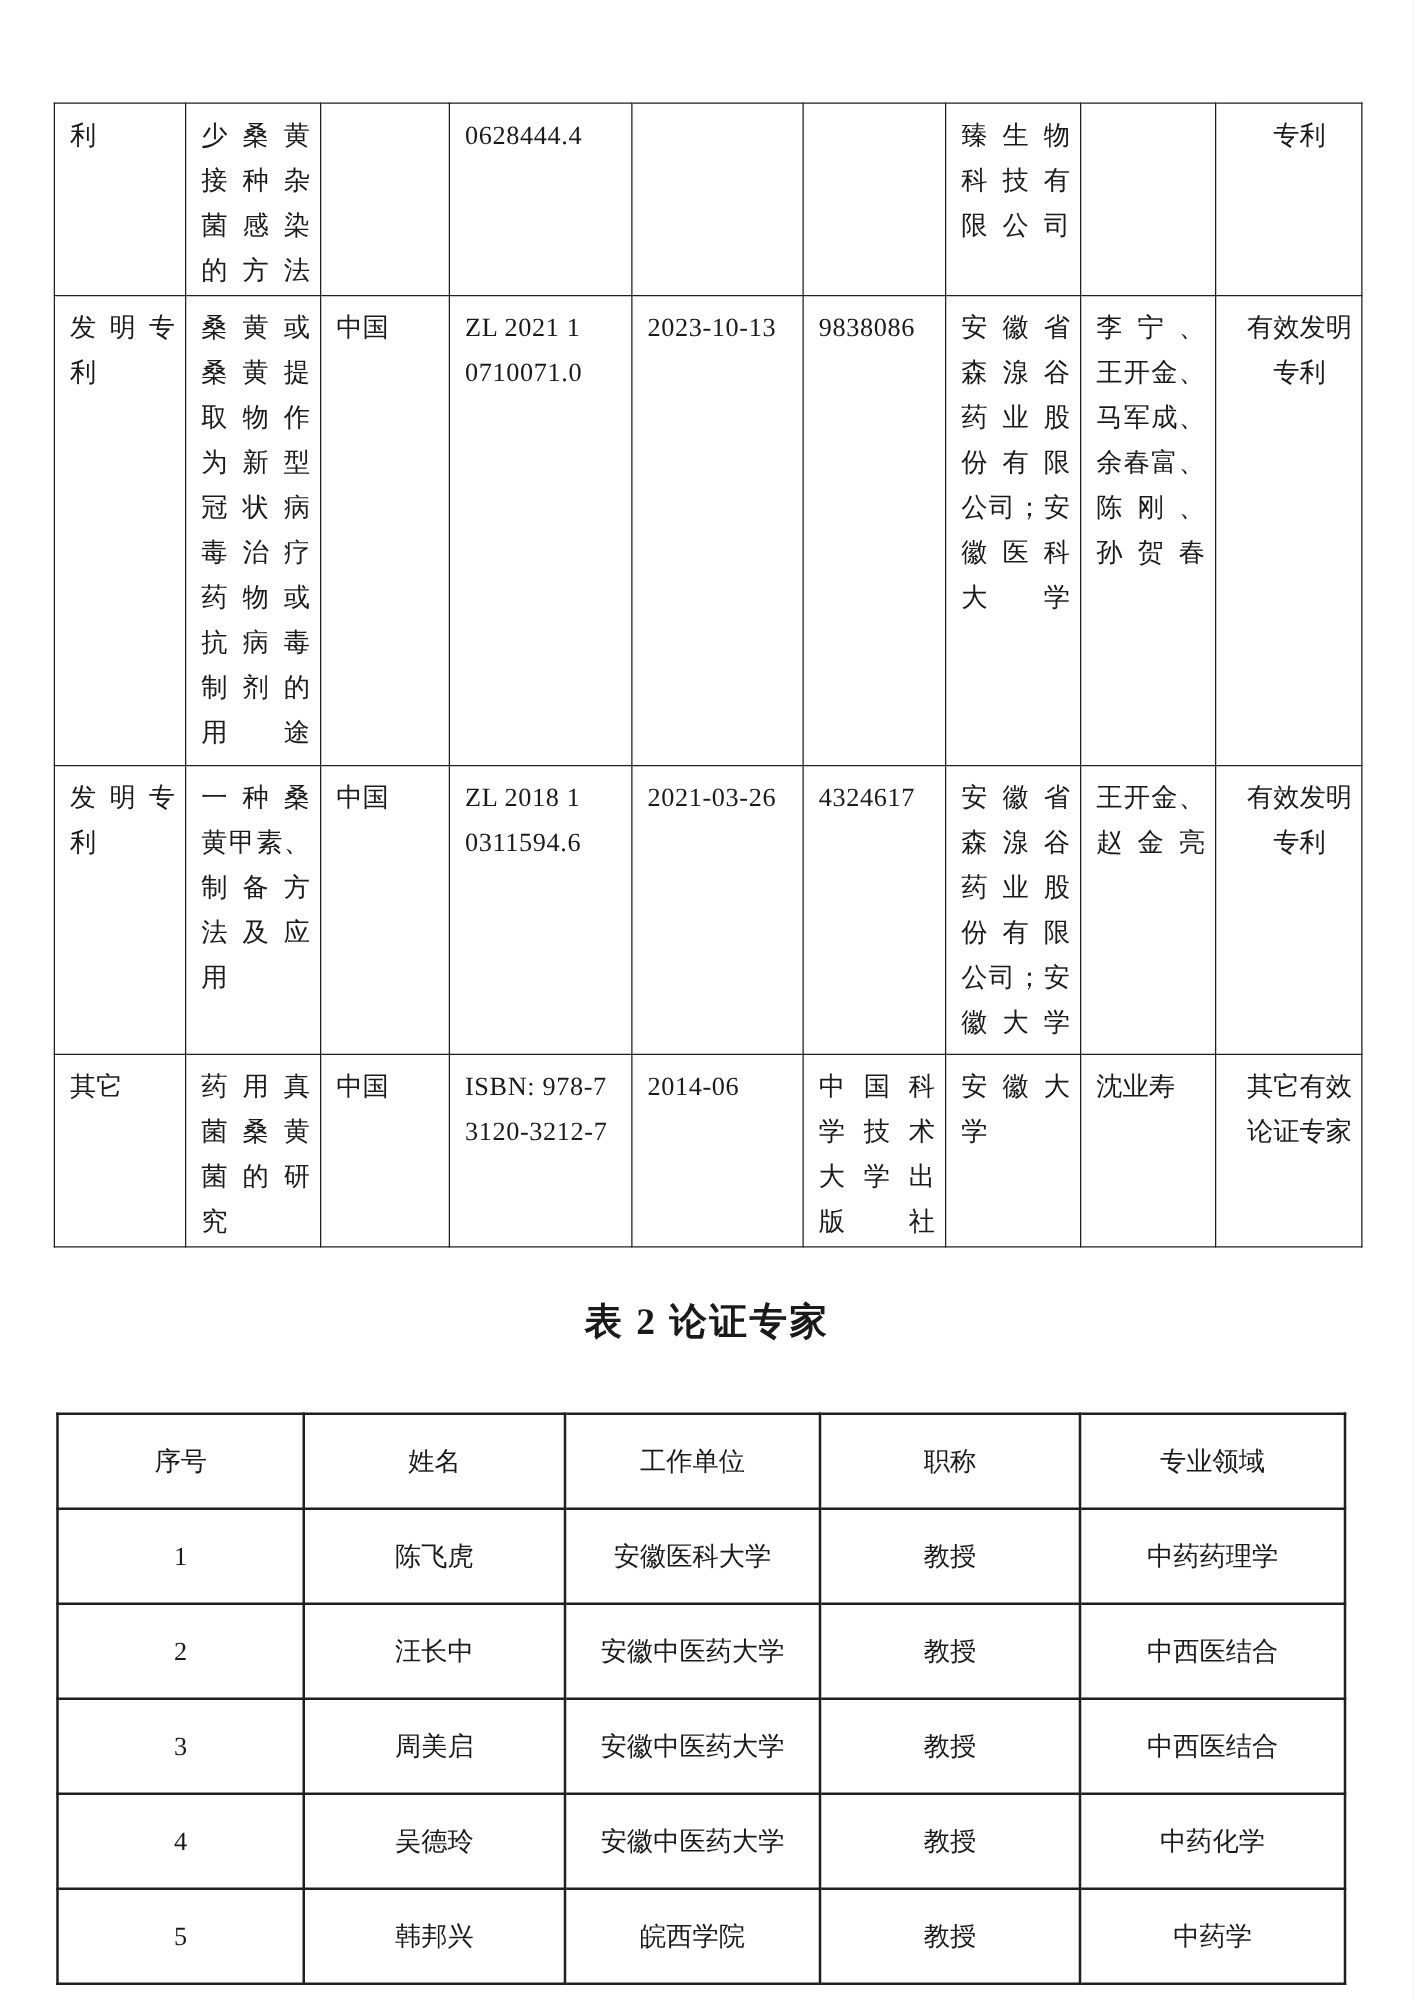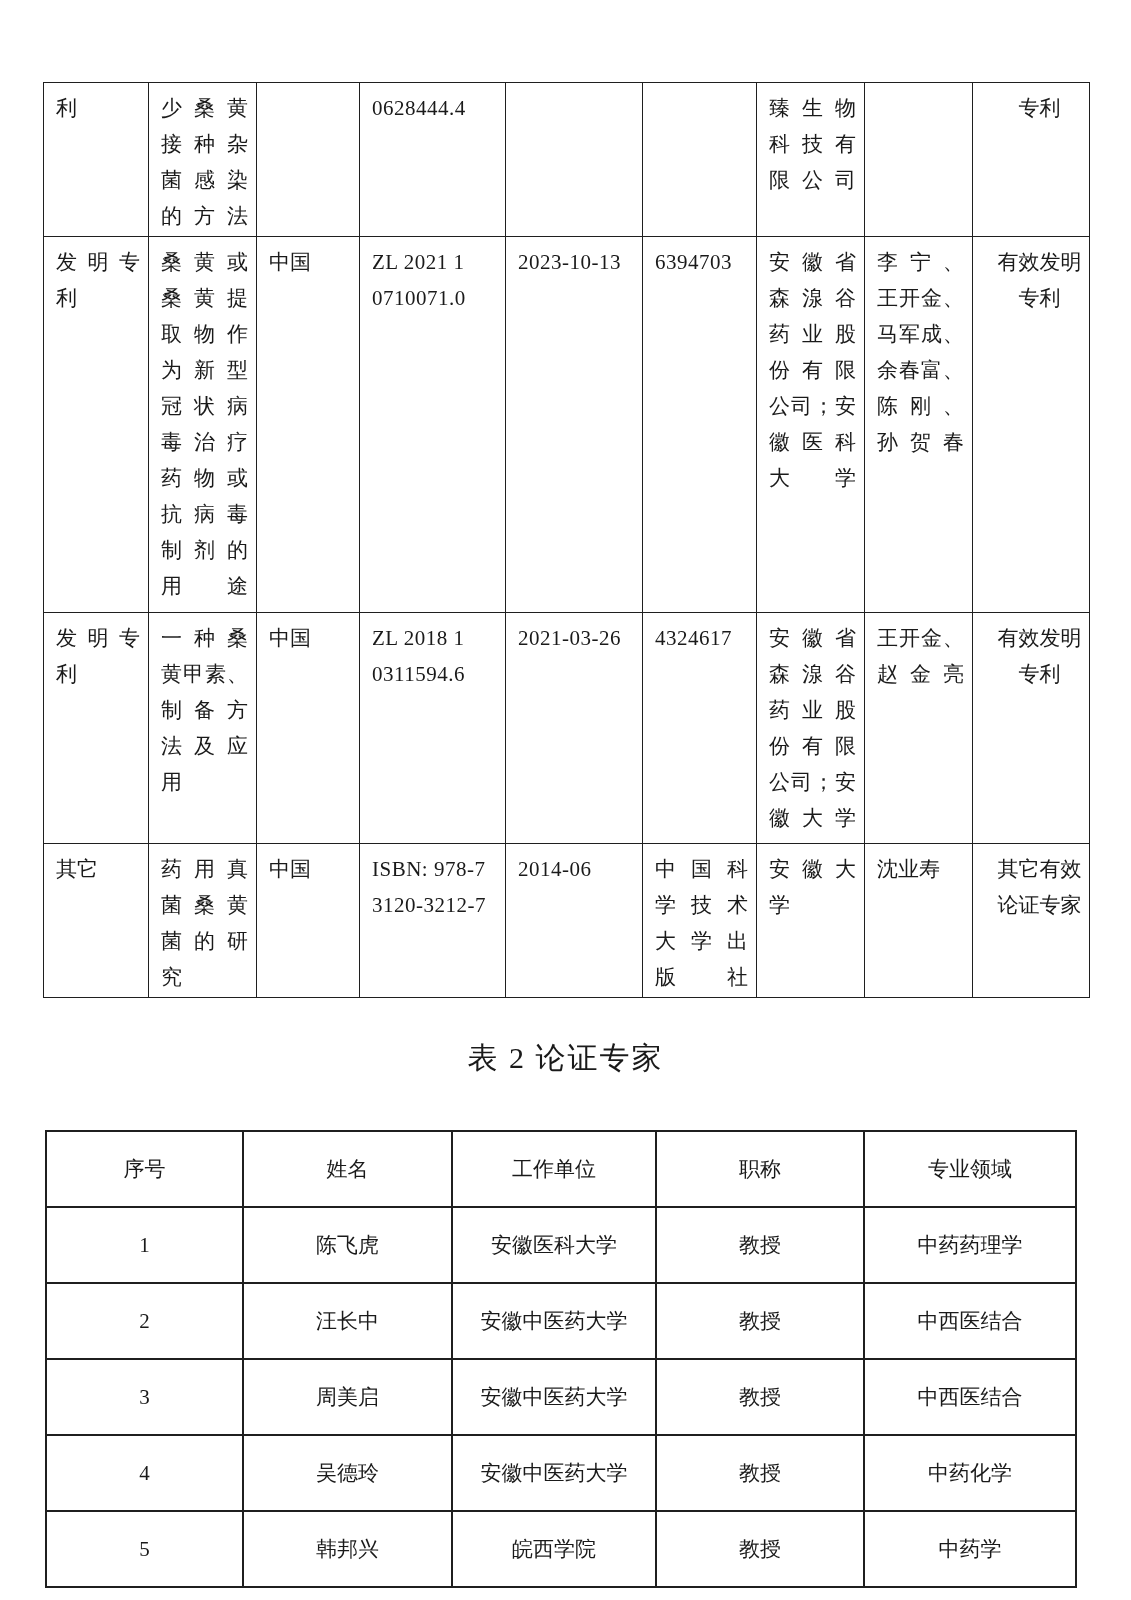--- a/index.html
+++ b/index.html
@@ -35,21 +35,21 @@
   tr.pr-1{height:154px;}
   tr.pr-2{height:376px;}
   tr.pr-3{height:231px;}
   tr.pr-4{height:154px;}
 
   
   .tbl2-title{
     position:absolute;top:1036px;left:0;width:100%;
     text-align:center;
     font-size:30px;line-height:44px;
-    font-weight:400;
+    font-weight:700;
     letter-spacing:2px;
   }
 
   
   #experts-table{position:absolute;left:45px;top:1130px;width:1030px;}
   #experts-table th,#experts-table td{
     border:2.2px solid #1f1f1f;
     text-align:center;
     vertical-align:middle;
     font-size:21px;
@@ -102,21 +102,21 @@
 冠状病
 毒治疗
 药物或
 抗病毒
 制剂的
 用途</td>
         <td>中国</td>
         <td class="num">ZL 2021 1
 0710071.0</td>
         <td class="num">2023-10-13</td>
-        <td class="num">6394703</td>
+        <td class="num">9838086</td>
         <td class="j">安徽省
 森湶谷
 药业股
 份有限
 公司；安
 徽医科
 大学</td>
         <td class="j">李宁、
 王开金、
 马军成、

